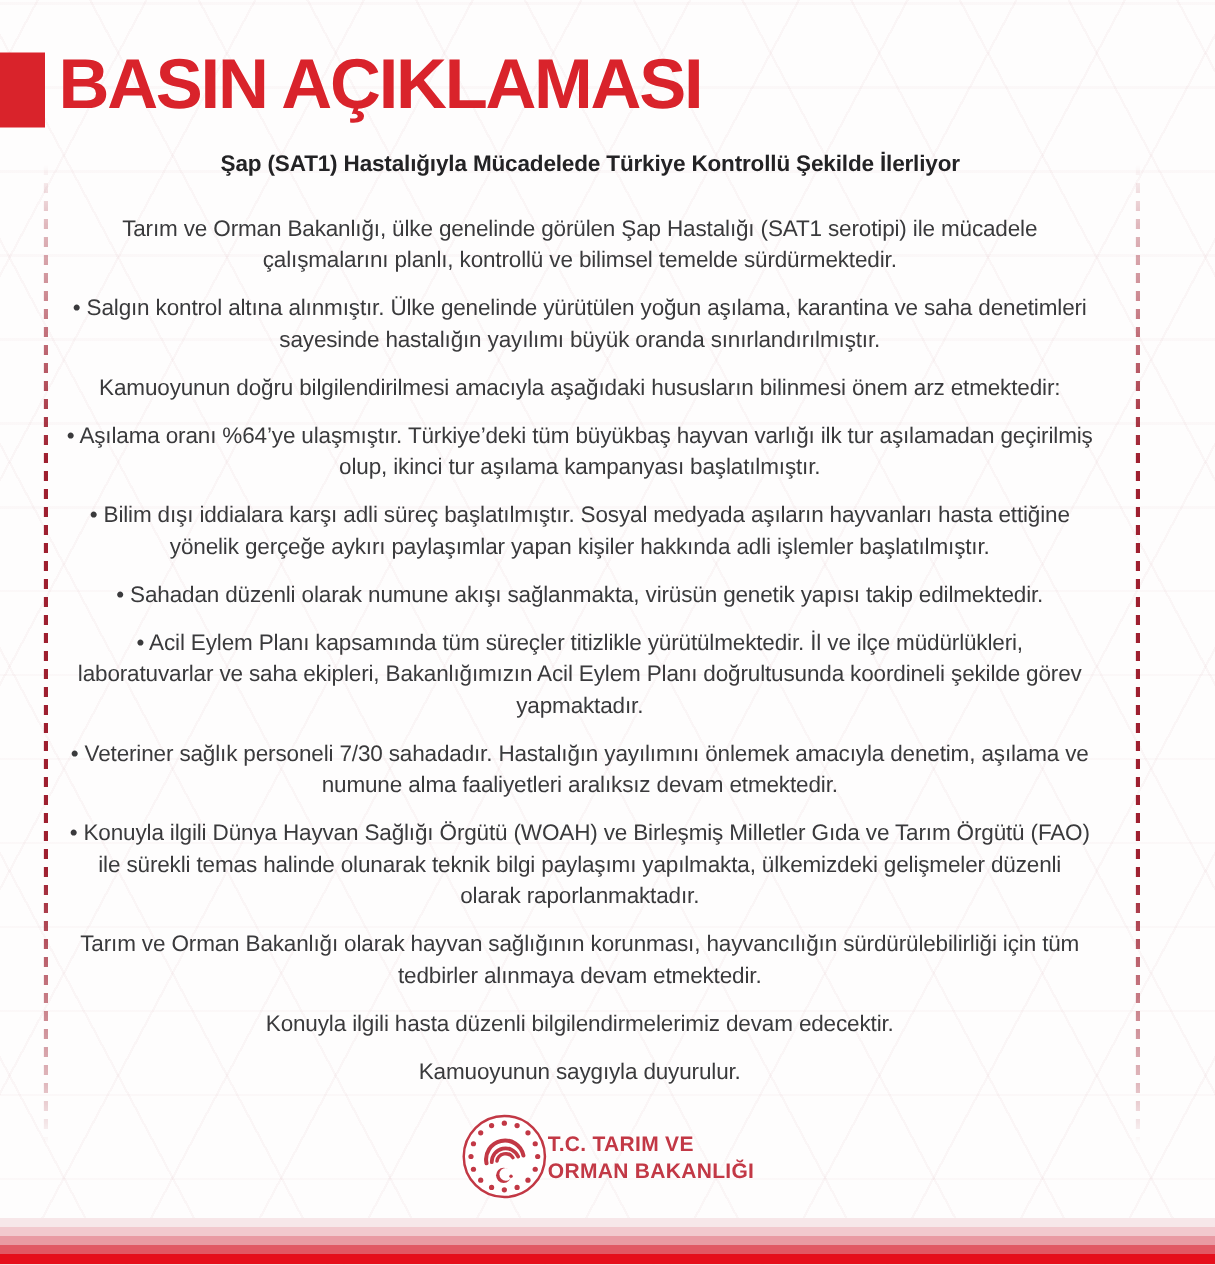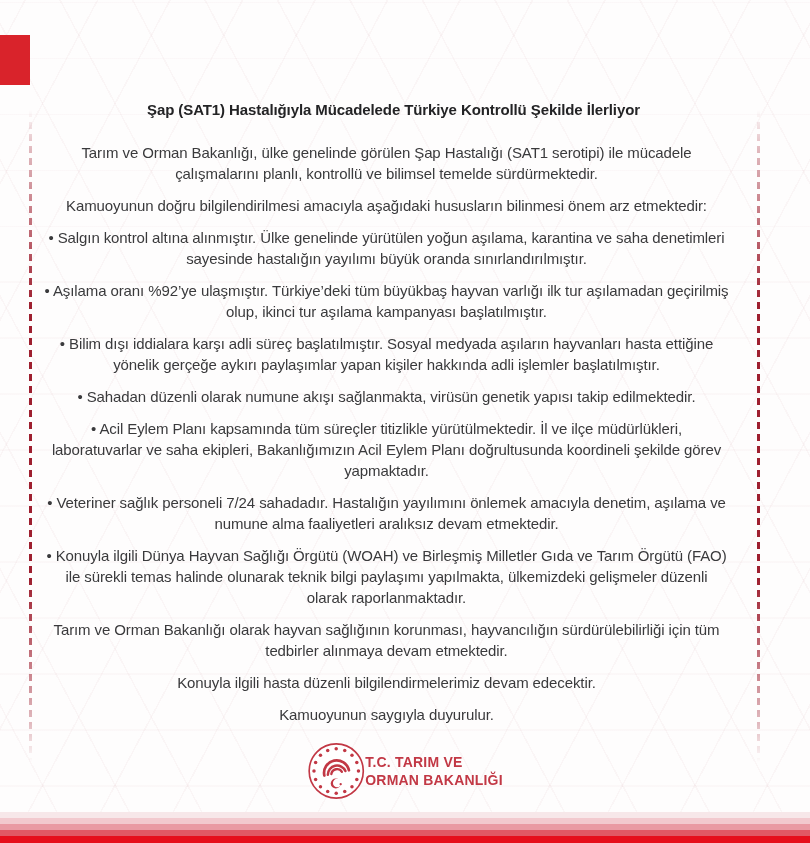--- a/index.html
+++ b/index.html
@@ -93,34 +93,35 @@
       #E15864 18px 24px,
       #E60E1B 24px 31px);
   }
 </style>
 </head>
 <body>
 
 <div class="page">
 
   <div class="red-square"></div>
+  <h1 class="title">BASIN AÇIKLAMASI</h1>
 
   <div class="dashed-line left"></div>
   <div class="dashed-line right"></div>
 
   <div class="content">
     <h2 class="subtitle">Şap (SAT1) Hastalığıyla Mücadelede Türkiye Kontrollü Şekilde İlerliyor</h2>
     <p>Tarım ve Orman Bakanlığı, ülke genelinde görülen Şap Hastalığı (SAT1 serotipi) ile mücadele çalışmalarını planlı, kontrollü ve bilimsel temelde sürdürmektedir.</p>
+    <p>• Salgın kontrol altına alınmıştır. Ülke genelinde yürütülen yoğun aşılama, karantina ve saha denetimleri sayesinde hastalığın yayılımı büyük oranda sınırlandırılmıştır.</p>
     <p>Kamuoyunun doğru bilgilendirilmesi amacıyla aşağıdaki hususların bilinmesi önem arz etmektedir:</p>
-    <p>• Salgın kontrol altına alınmıştır. Ülke genelinde yürütülen yoğun aşılama, karantina ve saha denetimleri sayesinde hastalığın yayılımı büyük oranda sınırlandırılmıştır.</p>
-    <p>• Aşılama oranı %92’ye ulaşmıştır. Türkiye’deki tüm büyükbaş hayvan varlığı ilk tur aşılamadan geçirilmiş olup, ikinci tur aşılama kampanyası başlatılmıştır.</p>
+    <p>• Aşılama oranı %64’ye ulaşmıştır. Türkiye’deki tüm büyükbaş hayvan varlığı ilk tur aşılamadan geçirilmiş olup, ikinci tur aşılama kampanyası başlatılmıştır.</p>
     <p>• Bilim dışı iddialara karşı adli süreç başlatılmıştır. Sosyal medyada aşıların hayvanları hasta ettiğine yönelik gerçeğe aykırı paylaşımlar yapan kişiler hakkında adli işlemler başlatılmıştır.</p>
     <p>• Sahadan düzenli olarak numune akışı sağlanmakta, virüsün genetik yapısı takip edilmektedir.</p>
     <p>• Acil Eylem Planı kapsamında tüm süreçler titizlikle yürütülmektedir. İl ve ilçe müdürlükleri, laboratuvarlar ve saha ekipleri, Bakanlığımızın Acil Eylem Planı doğrultusunda koordineli şekilde görev yapmaktadır.</p>
-    <p>• Veteriner sağlık personeli 7/24 sahadadır. Hastalığın yayılımını önlemek amacıyla denetim, aşılama ve numune alma faaliyetleri aralıksız devam etmektedir.</p>
+    <p>• Veteriner sağlık personeli 7/30 sahadadır. Hastalığın yayılımını önlemek amacıyla denetim, aşılama ve numune alma faaliyetleri aralıksız devam etmektedir.</p>
     <p>• Konuyla ilgili Dünya Hayvan Sağlığı Örgütü (WOAH) ve Birleşmiş Milletler Gıda ve Tarım Örgütü (FAO) ile sürekli temas halinde olunarak teknik bilgi paylaşımı yapılmakta, ülkemizdeki gelişmeler düzenli olarak raporlanmaktadır.</p>
     <p>Tarım ve Orman Bakanlığı olarak hayvan sağlığının korunması, hayvancılığın sürdürülebilirliği için tüm tedbirler alınmaya devam etmektedir.</p>
     <p>Konuyla ilgili hasta düzenli bilgilendirmelerimiz devam edecektir.</p>
     <p>Kamuoyunun saygıyla duyurulur.</p>
   </div>
 
   <div class="logo-row">
     <svg width="58" height="58" viewBox="-30 -30 60 60">
       <circle r="28" fill="#ffffff" stroke="#C23845" stroke-width="1.7"></circle>
 

